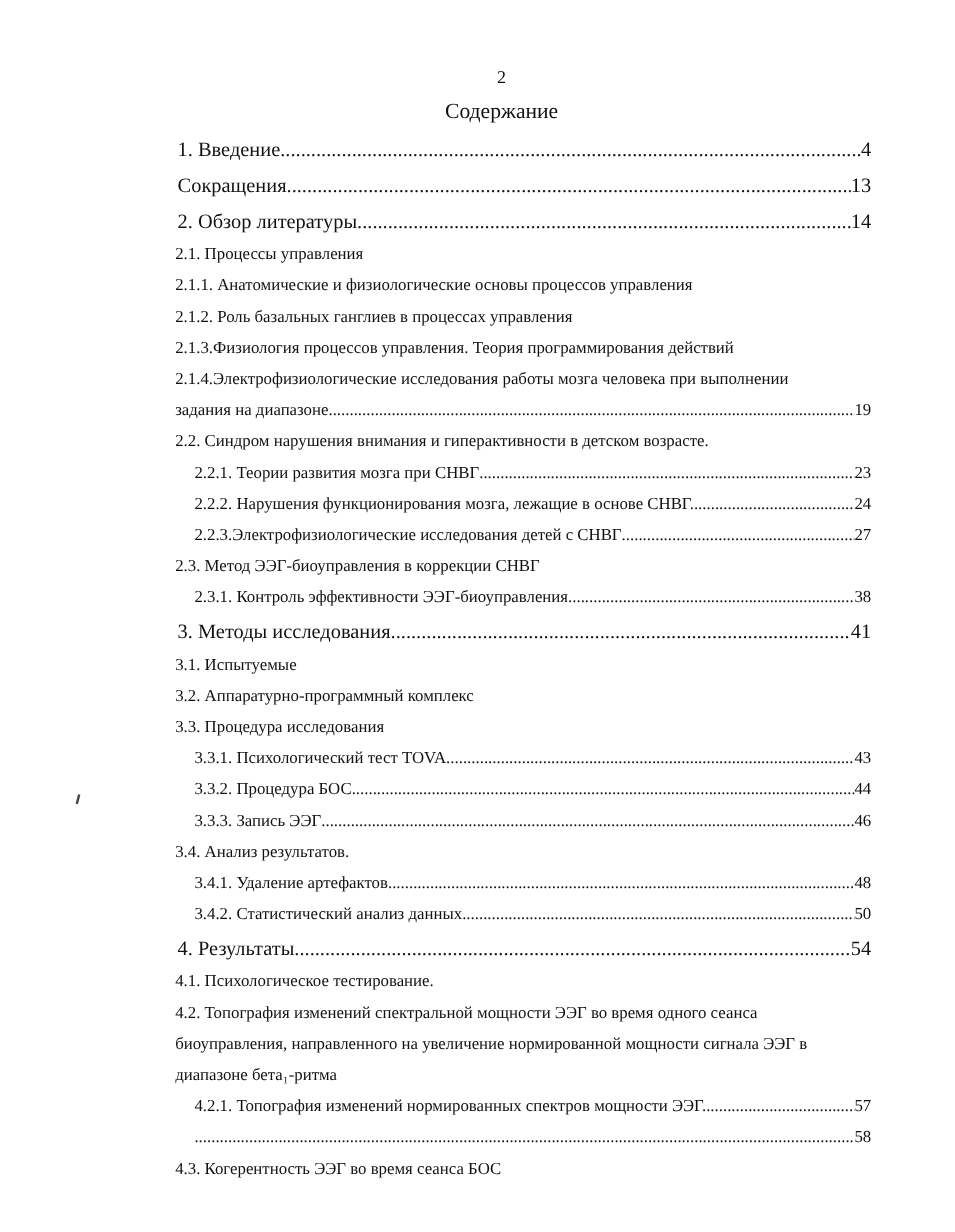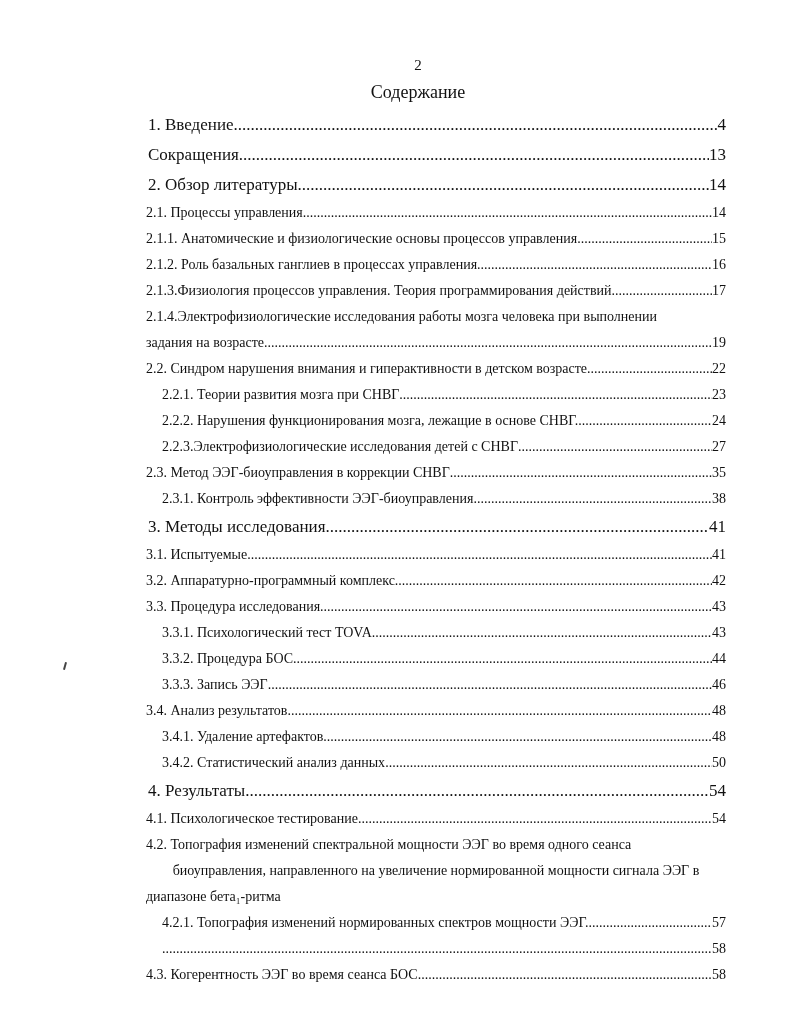--- a/index.html
+++ b/index.html
@@ -7,21 +7,21 @@
            font-family: "Liberation Serif", serif; color: #111; }
     .page-num { position: absolute; top: 57px; left: 0; width: 836px; text-align: center; font-size: 15px; }
     .title { position: absolute; top: 82px; left: 0; width: 836px; text-align: center; font-size: 18px; }
     .toc { position: absolute; left: 136px; top: 110px; width: 590px; }
     .row { display: flex; align-items: baseline; white-space: nowrap; overflow: hidden; }
     .row .label { flex: 0 0 auto; }
     .row .dots { flex: 1 1 auto; overflow: hidden; white-space: nowrap; }
     .row .dots::after { content: "....................................................................................................................................................................................................................................................................................................................................."; }
     .row .pg { flex: 0 0 auto; }
     .l1 { font-size: 17px; height: 30px; line-height: 30px; margin-left: 12px; }
-    .l2 { font-size: 14px; height: 26px; line-height: 26px; padding-left: 10px; }
+    .l2 { font-size: 14px; height: 26px; line-height: 26px; padding-left: 10px; flex-direction: column; }
     .l3 { font-size: 14px; height: 26px; line-height: 26px; padding-left: 26px; text-align: center; }
     .wrap { font-size: 14px; line-height: 26px; padding-left: 10px; }
     .wrap .first { height: 26px; white-space: nowrap; }
     .stray { position: absolute; left: 64px; top: 662px; width: 2px; height: 8px; background: #444; transform: rotate(15deg); }
   </style>
 </head>
 <body>
 
 <div class="page-num">2</div>
 <div class="title">Содержание</div>
@@ -59,21 +59,21 @@
       <span class="pg">16</span>
     </div>
   <div class="row l2">
       <span class="label">2.1.3.Физиология процессов управления. Теория программирования действий</span>
       <span class="dots"></span>
       <span class="pg">17</span>
     </div>
   <div class="wrap">
     <div class="first">2.1.4.Электрофизиологические исследования работы мозга человека при выполнении</div>
     <div class="row" style="height:26px;">
-        <span class="label">задания на возрасте</span>
+        <span class="label">задания на диапазоне</span>
         <span class="dots"></span>
         <span class="pg">19</span>
       </div>
   </div>
   <div class="row l2">
       <span class="label">2.2. Синдром нарушения внимания и гиперактивности в детском возрасте. </span>
       <span class="dots"></span>
       <span class="pg">22</span>
     </div>
   <div class="row l3">
@@ -156,21 +156,21 @@
       <span class="dots"></span>
       <span class="pg">54</span>
     </div>
   <div class="row l2">
       <span class="label">4.1. Психологическое тестирование. </span>
       <span class="dots"></span>
       <span class="pg">54</span>
     </div>
   <div class="wrap">
     <div class="first">4.2. Топография изменений спектральной мощности ЭЭГ во время одного сеанса</div>
-    <div class="first" style="padding-left:0;text-align:center;">биоуправления, направленного на увеличение нормированной мощности сигнала ЭЭГ в</div>
+    <div class="first" style="padding-left:0;">биоуправления, направленного на увеличение нормированной мощности сигнала ЭЭГ в</div>
     <div class="row" style="height:26px;flex-direction:column;">
         <span class="label">диапазоне бета₁-ритма </span>
         <span class="dots"></span>
         <span class="pg">57</span>
       </div>
   </div>
   <div class="row l3">
       <span class="label">4.2.1. Топография изменений нормированных спектров мощности ЭЭГ. </span>
       <span class="dots"></span>
       <span class="pg">57</span>

